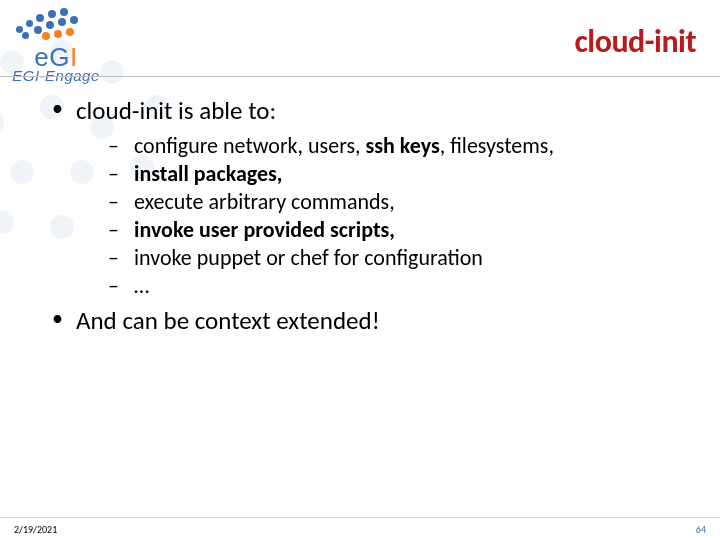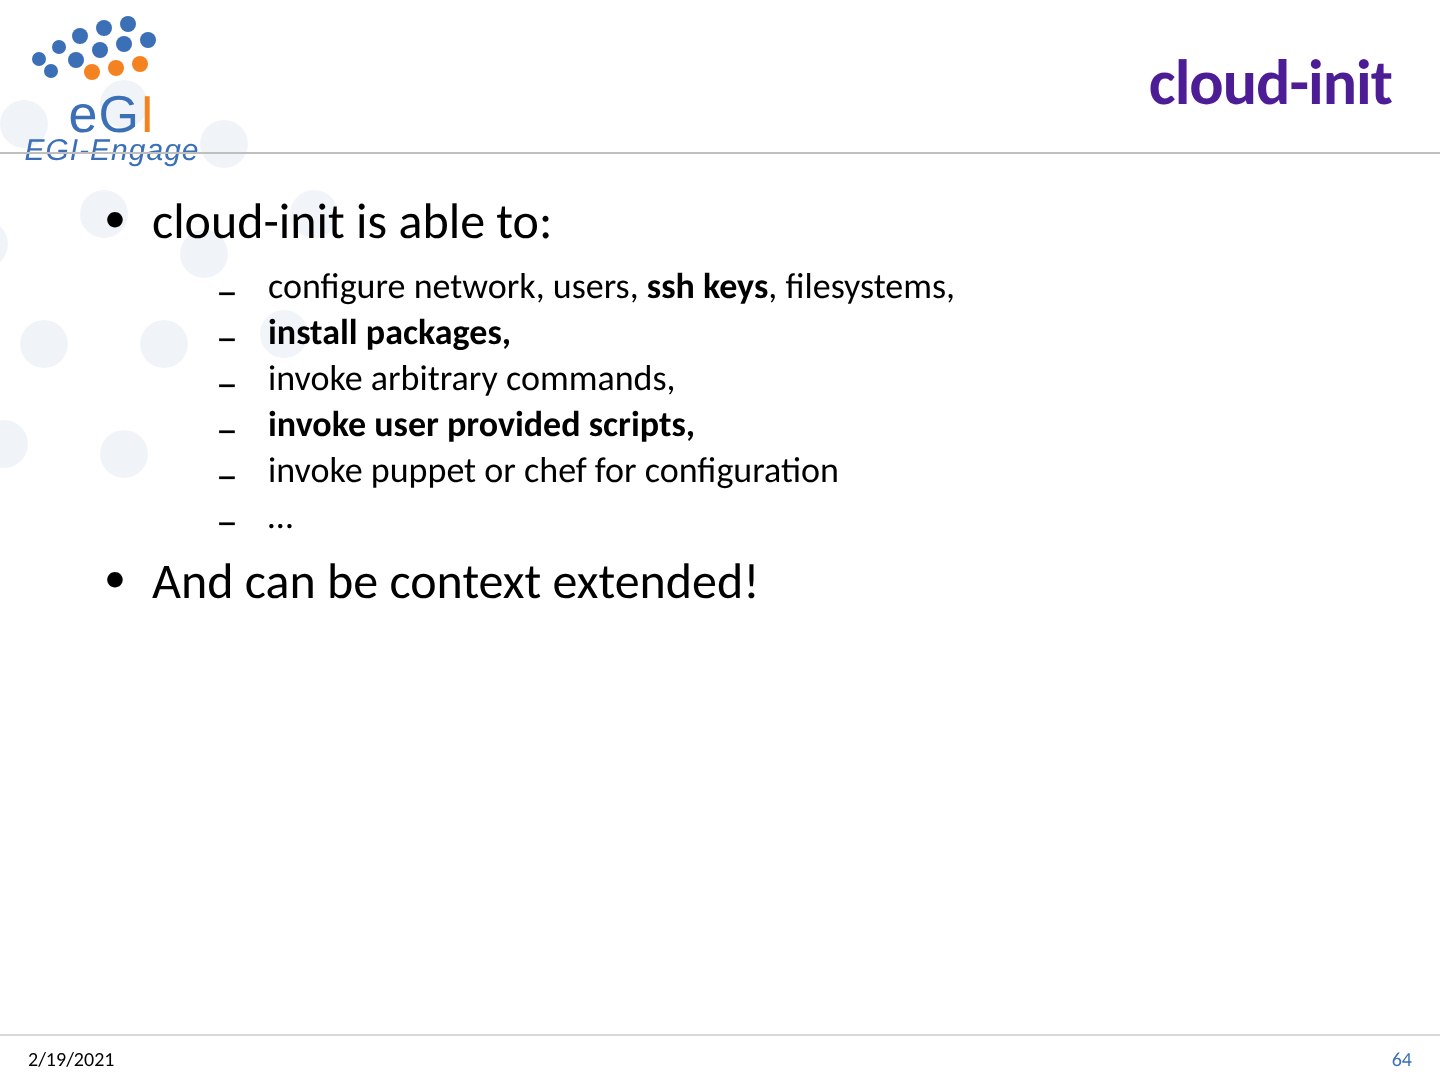--- a/index.html
+++ b/index.html
@@ -69,21 +69,21 @@
     letter-spacing: 0.5px;
     margin-top: -2px;
     font-style: italic;
   }
   .title {
     position: absolute;
     right: 24px;
     top: 22px;
     font-size: 32px;
     font-weight: 700;
-    color: #4c1d95;
+    color: #b91c1c;
     letter-spacing: -0.5px;
   }
   .rule {
     position: absolute;
     left: 0; right: 0; top: 76px;
     height: 1px;
     background: #bfbfbf;
   }
 
   
@@ -114,21 +114,21 @@
     color: #000;
   }
   ul.lvl2 {
     list-style: none;
     padding-left: 32px;
     margin-top: 6px;
   }
   ul.lvl2 > li {
     position: relative;
     padding-left: 26px;
-    font-size: 18px;
+    font-size: 22px;
     line-height: 1.28;
   }
   ul.lvl2 > li::before {
     content: "–";
     position: absolute;
     left: 0;
     top: 0;
     font-size: 22px;
     color: #000;
   }
@@ -200,21 +200,21 @@
 
 <div class="content">
   <ul class="lvl1">
     <li>
       <span>cloud-init is able to:</span>
       <ul class="lvl2">
         <li>
           <span>configure network, users, </span><b>ssh keys</b><span>, filesystems,</span>
         </li>
         <li><b>install packages,</b></li>
-        <li><span>invoke arbitrary commands,</span></li>
+        <li><span>execute arbitrary commands,</span></li>
         <li><b>invoke user provided scripts,</b></li>
         <li><span>invoke puppet or chef for configuration</span></li>
         <li><span>…</span></li>
       </ul>
     </li>
     <li style="margin-top:6px"><span>And can be context extended!</span></li>
   </ul>
 </div>
 
 <div class="footer-rule"></div>

